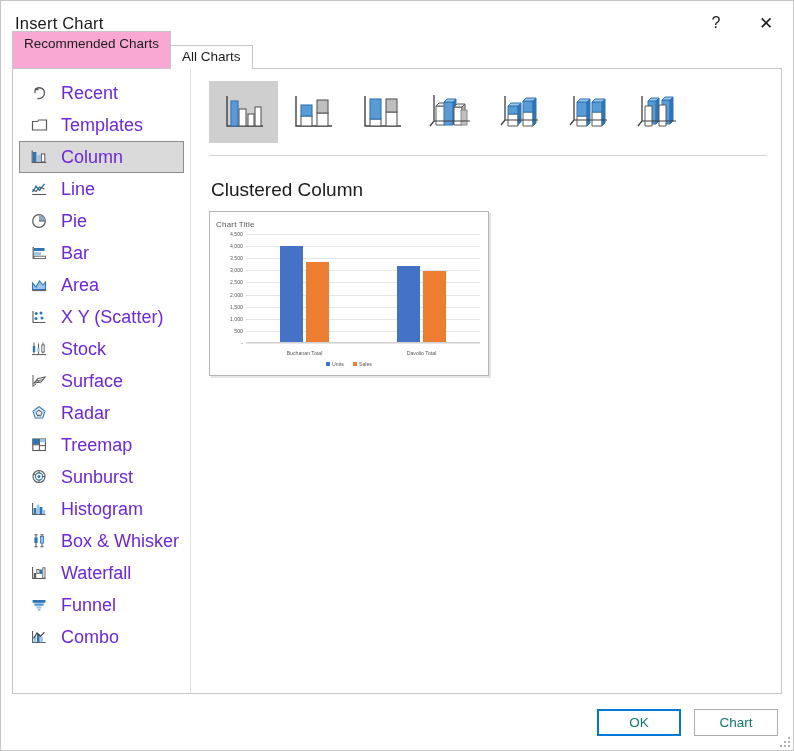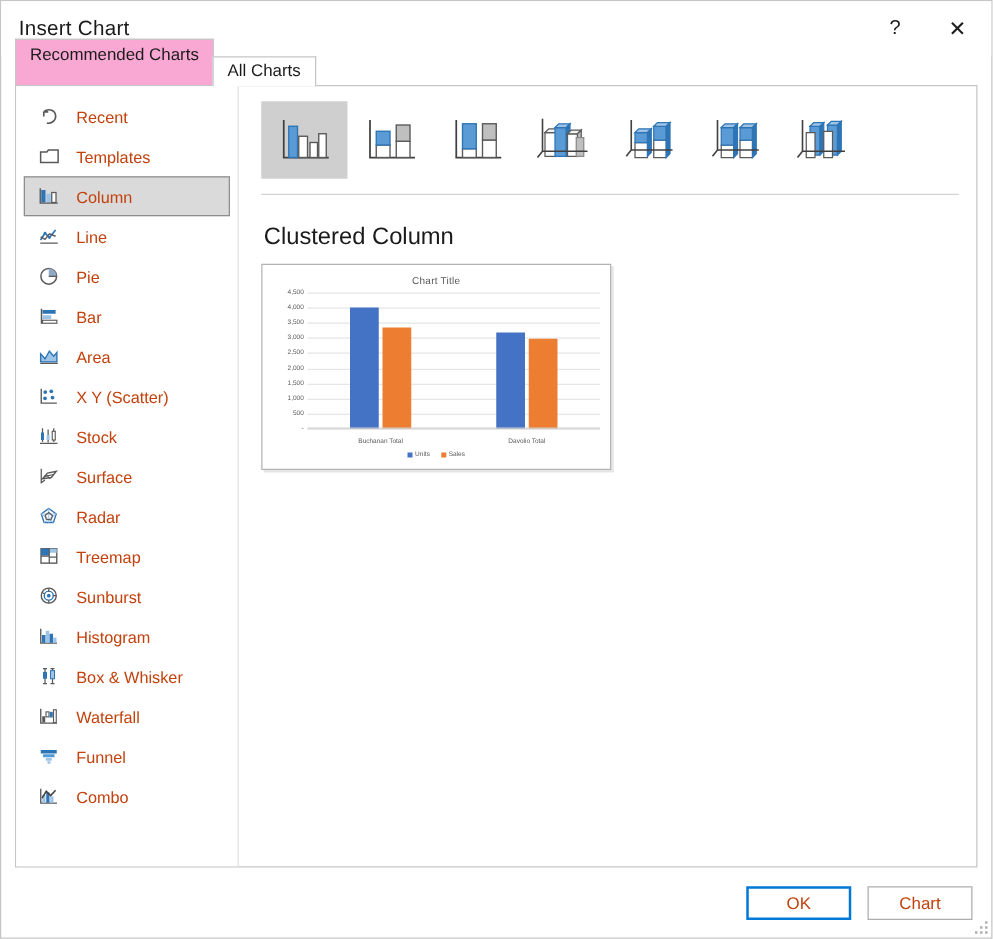--- a/index.html
+++ b/index.html
@@ -78,21 +78,21 @@
     cursor:default;border:1px solid transparent;
   }
   .side-item.selected{
     background:#dadada;border:1px solid #8d8d8d;
   }
   .side-icon{
     width:22px;height:20px;flex:0 0 22px;
     display:flex;align-items:center;justify-content:center;
     margin-right:11px;
   }
-  .side-label{font-size:13px;color:#c2410c;white-space:nowrap;}
+  .side-label{font-size:18px;color:#6d28d9;white-space:nowrap;}
   
   .right{
     flex:1 1 auto;padding:12px 14px 0 18px;
     box-sizing:border-box;min-width:0;position:relative;
   }
   .thumbs{
     display:flex;align-items:flex-end;gap:0;
     height:62px;
   }
   .thumb{
@@ -115,21 +115,21 @@
     background:#ffffff;
     padding:6px;box-sizing:border-box;
     position:relative;
     box-shadow:2px 2px 0 rgba(0,0,0,0.10);
   }
   .chart{
     position:relative;width:100%;height:100%;
     font-family:"Liberation Sans",sans-serif;
   }
   .chart-title{
-    text-align:center;font-size:8px;color:#595959;
+    font-size:8px;color:#595959;
     padding-top:2px;letter-spacing:.2px;
   }
   .plot-wrap{
     position:absolute;left:0;right:2px;top:16px;bottom:26px;
     display:flex;
   }
   .y-axis{
     width:30px;flex:0 0 30px;position:relative;
   }
   .y-tick{
@@ -170,21 +170,21 @@
   .legend-text{font-size:5.2px;color:#595959;}
   
   .footer{
     flex:0 0 56px;height:56px;
     display:flex;align-items:center;justify-content:flex-end;
     padding-right:15px;box-sizing:border-box;position:relative;
   }
   .btn{
     width:84px;height:27px;
     font-size:13.5px;font-family:"Liberation Sans",sans-serif;
-    background:#ffffff;color:#c2410c;
+    background:#ffffff;color:#0f766e;
     border:1px solid #adadad;
     margin-left:13px;cursor:default;
     display:flex;align-items:center;justify-content:center;
     box-sizing:border-box;
   }
   .btn.primary{
     border:2px solid #0078d7;
   }
   .grip{
     position:absolute;right:3px;bottom:3px;

